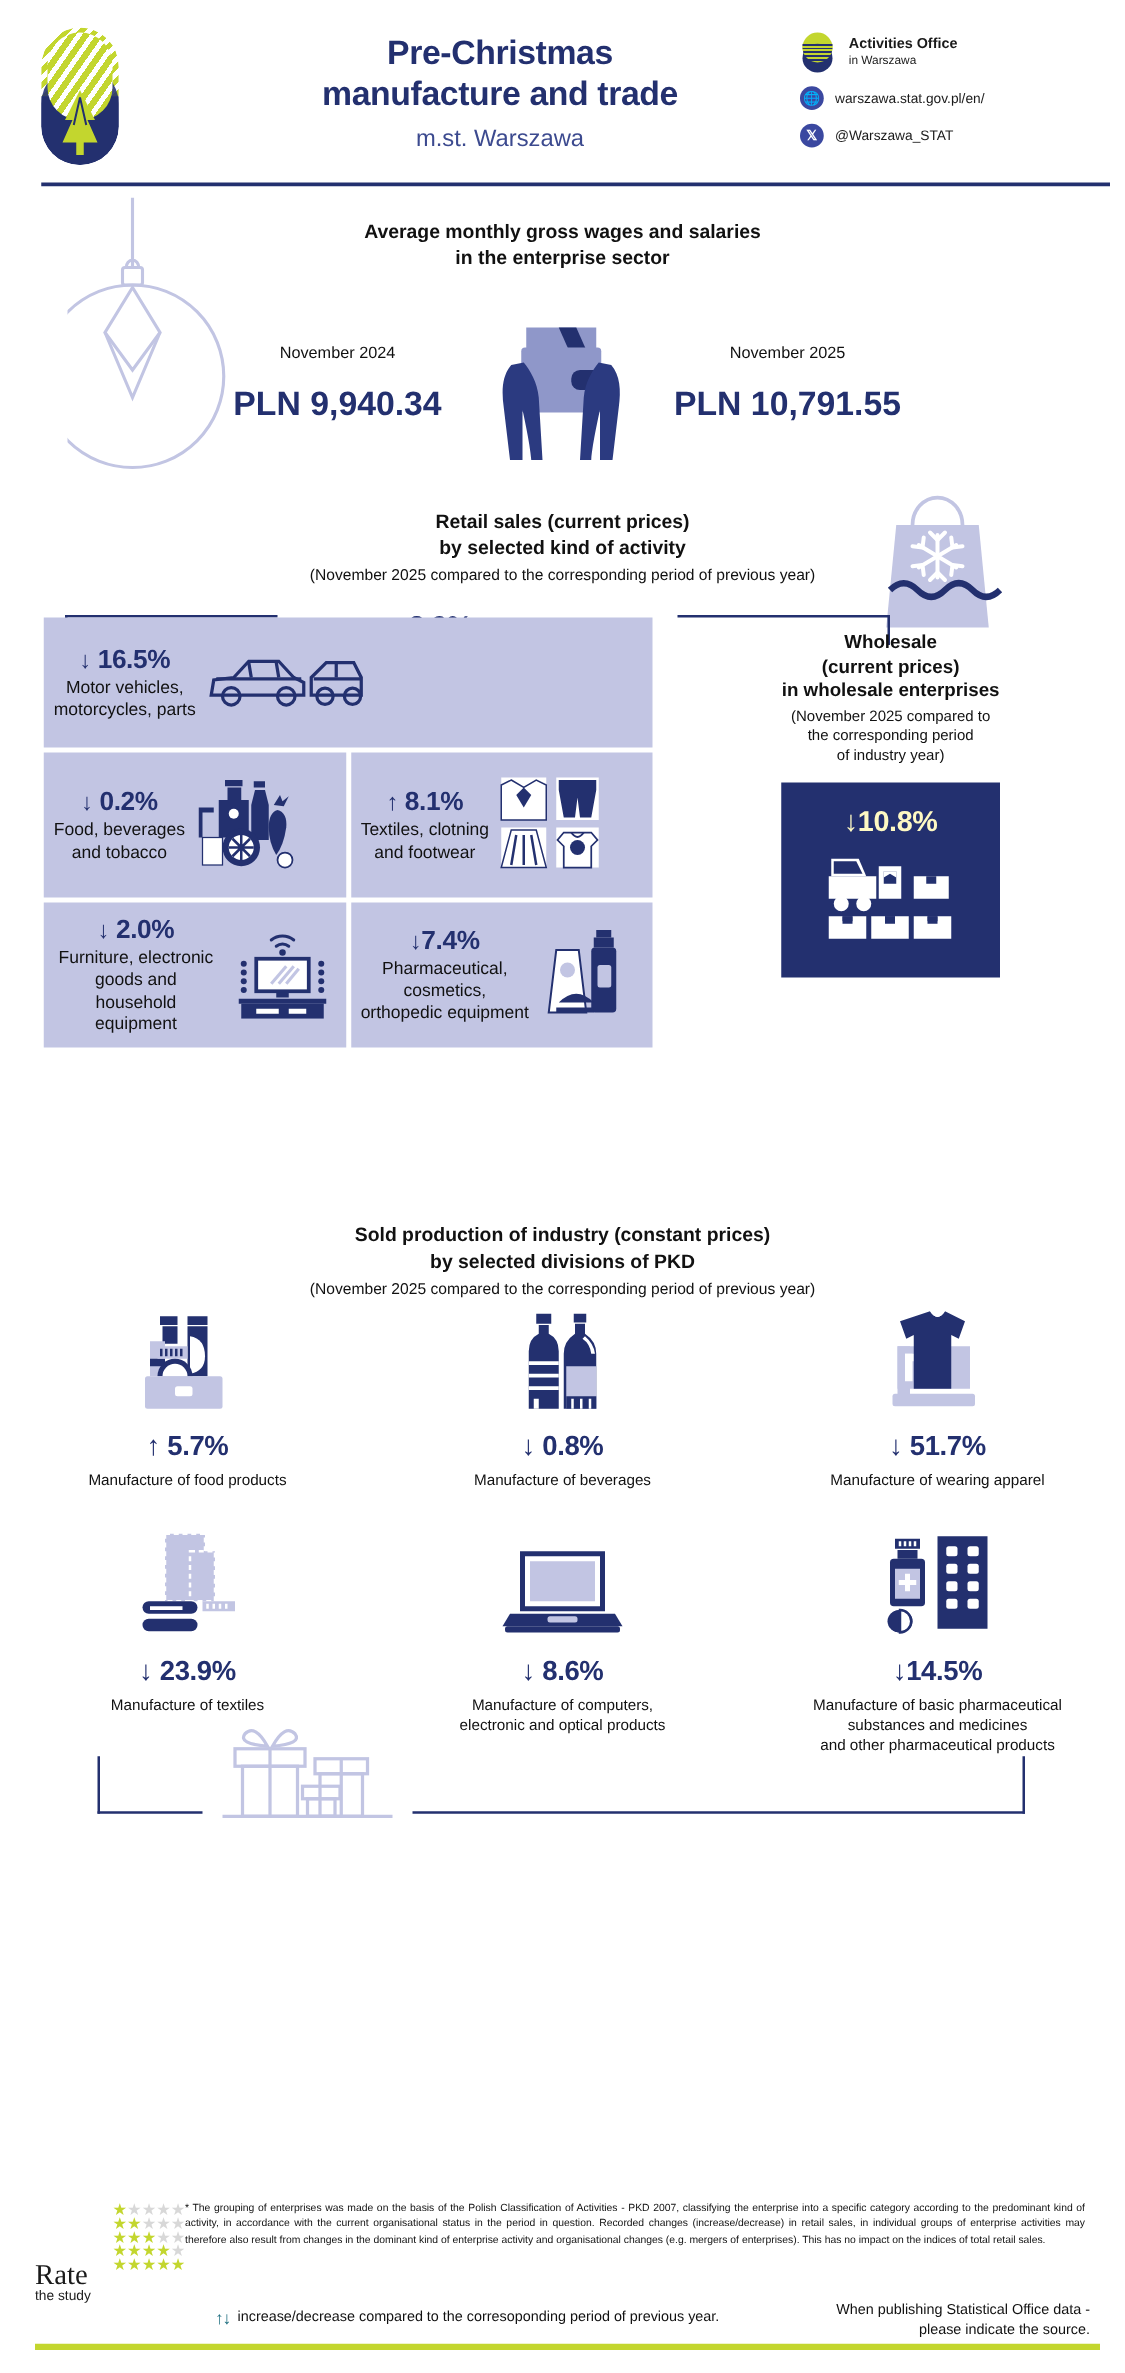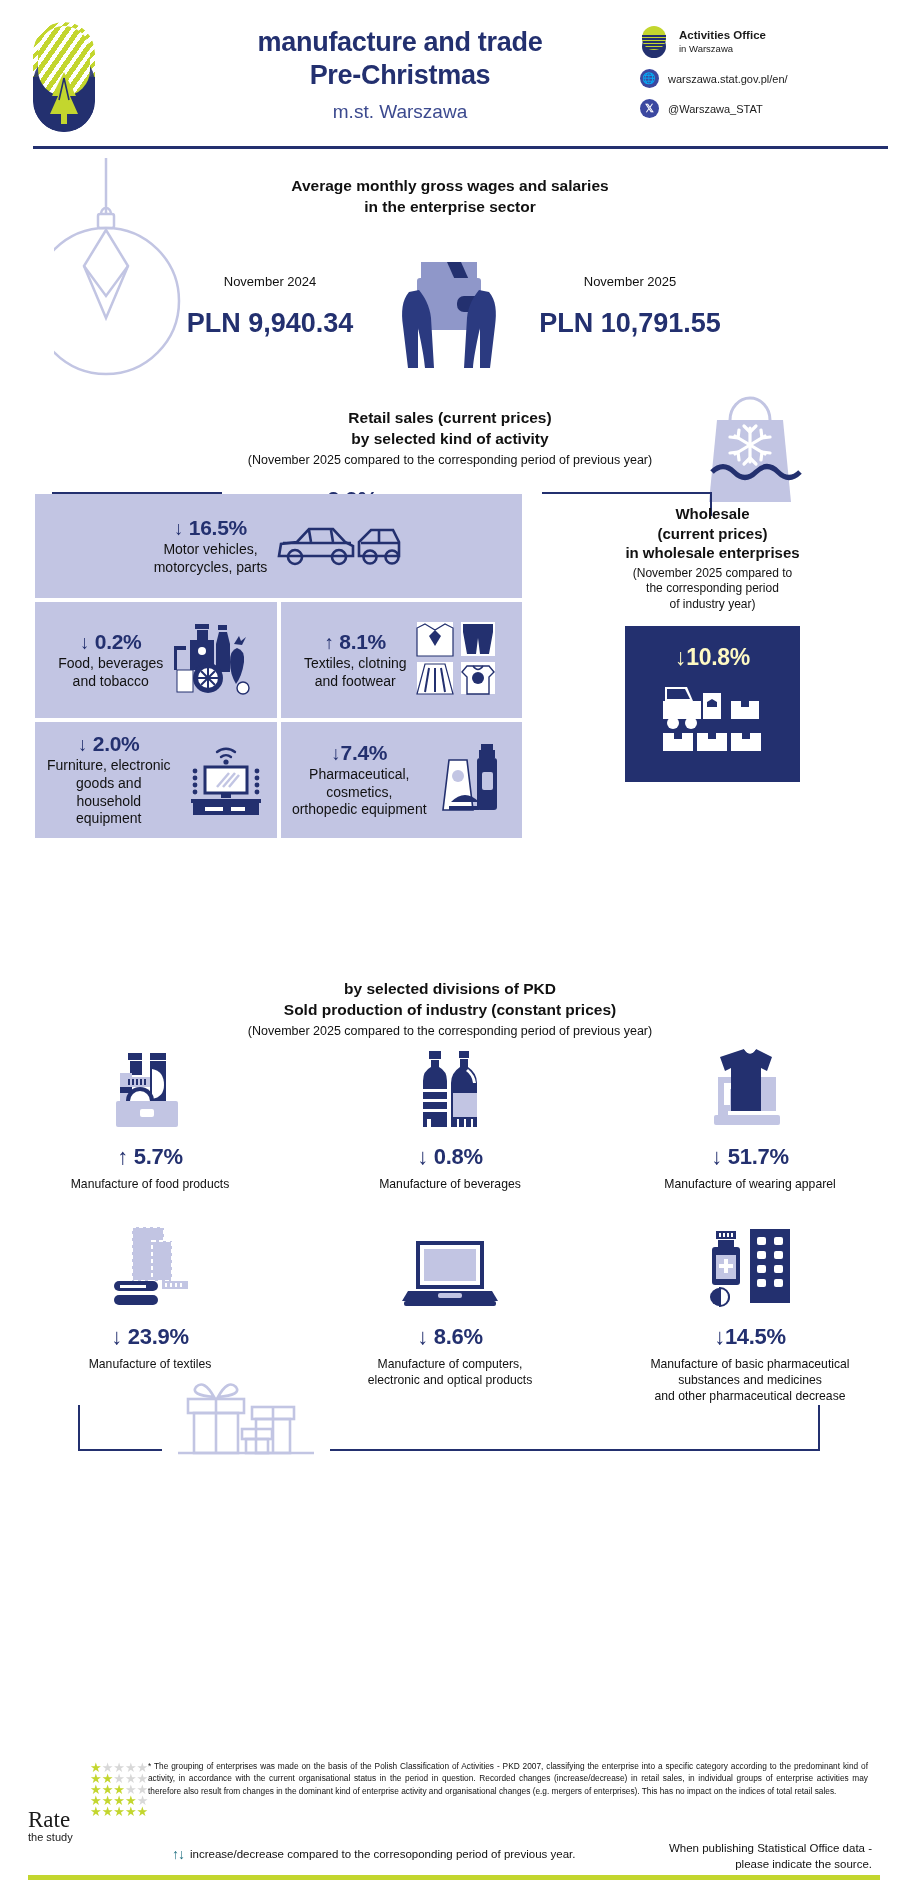--- a/index.html
+++ b/index.html
@@ -79,21 +79,21 @@
   .wage-value { font-size:27px; font-weight:700; color:#23306f; margin-top:19px; }
   .wallet { width:130px; }
   .total-line { position:relative; display:flex; align-items:center; justify-content:center; gap:13px; }
   .total-label { font-size:15px; font-weight:700; color:#111; }
   .total-value { font-size:23px; font-weight:700; color:#23306f; letter-spacing:-0.5px; }
 
   .retail-grid {
     position:absolute; left:35px; top:0; width:487px;
     display:grid; grid-template-columns:1fr 1fr; gap:4px;
   }
-  .cell { background:#c2c5e3; display:flex; align-items:center; justify-content:center; }
+  .cell { background:#c2c5e3; display:flex; align-items:center; }
   .cell.wide { grid-column: span 2; height:104px; }
   .cell.half { height:116px; }
   .cell-inner { display:flex; align-items:center; gap:8px; padding:0 8px; }
   .cell-text { text-align:center; }
   .pct { font-size:21px; font-weight:700; color:#23306f; white-space:nowrap; letter-spacing:-0.3px;}
   .pct .ar { font-size:19px; }
   .cap { font-size:14px; color:#111; line-height:1.28; margin-top:1px; }
 
   .wholesale { position:absolute; left:540px; top:0; width:345px; text-align:center; }
   .ws-title { font-size:15px; font-weight:700; color:#111; line-height:1.3; }
@@ -144,22 +144,22 @@
       <div class="blue-oval"></div>
       <div class="green-oval"></div>
       <svg class="tree" width="36" height="56" viewBox="0 0 36 56">
         <path d="M18 2 L30 26 L24 26 L32 44 L21 44 L21 54 L15 54 L15 44 L4 44 L12 26 L6 26 Z" fill="#c3d62e"></path>
         <path d="M18 8 L13 30 M18 8 L23 30" stroke="#23306f" stroke-width="1.6" fill="none"></path>
       </svg>
     </div>
 
     <div class="title-block">
       <div class="title-main">
+        <div>Pre-Christmas</div>
         <div>manufacture and trade</div>
-        <div>Pre-Christmas</div>
       </div>
       <div class="title-sub">m.st. Warszawa</div>
     </div>
 
     <div class="brand-col">
       <div class="brand-row">
         <div class="brand-logo-circles">
           <div class="bl-green"></div>
             <div class="bl-blue"></div>
             <div class="bl-mix"></div>
@@ -454,22 +454,22 @@
             <rect x="74" y="22" width="28" height="18" fill="#fff"></rect>
             <rect x="84" y="22" width="8" height="6" fill="#23306f"></rect>
           </svg>
         </div>
       </div>
     </div>
   </div>
 
   <div style="position:relative; margin-top:66px;">
     <div class="sec-title">
+      <div>Sold production of industry (constant prices)</div>
       <div>by selected divisions of PKD</div>
-      <div>Sold production of industry (constant prices)</div>
     </div>
     <div class="sec-sub">(November 2025 compared to the corresponding period of previous year)</div>
 
 
     <div class="prod-grid" style="margin-top:4px;">
       <div class="prod-cell">
         <div class="prod-icon">
           <svg width="88" height="88" viewBox="0 0 88 88">
             <rect x="22" y="6" width="14" height="7" fill="#23306f"></rect>
             <rect x="44" y="6" width="16" height="7" fill="#23306f"></rect>
@@ -606,21 +606,21 @@
             </g>
             <ellipse cx="18" cy="74" rx="10" ry="9" fill="#23306f"></ellipse>
             <path d="M18 65 a9 9 0 0 0 0 18z" fill="#23306f"></path>
             <path d="M18 65 a9 9 0 0 1 0 18z" fill="#fff" stroke="#23306f" stroke-width="2"></path>
           </svg>
         </div>
         <div class="prod-pct"><span class="arrow-dn"></span><span>14.5%</span></div>
         <div class="prod-cap">
           <div>Manufacture of basic pharmaceutical</div>
           <div>substances and medicines</div>
-          <div>and other pharmaceutical decrease</div>
+          <div>and other pharmaceutical products</div>
         </div>
       </div>
     </div>
 
     <div style="position:relative; height:70px;">
       <div style="position:absolute; left:78px; top:0; width:742px; height:46px; border-left:2px solid #23306f; border-right:2px solid #23306f; border-bottom:2px solid #23306f;"></div>
       <div style="position:absolute; left:162px; top:-34px; background:#fff; padding:0 4px;">
         <svg width="160" height="96" viewBox="0 0 160 96">
           <g fill="none" stroke="#c2c5e3" stroke-width="2.6">
             <path d="M48 26 q-10 -18 -18 -10 q-6 8 18 10z"></path>

